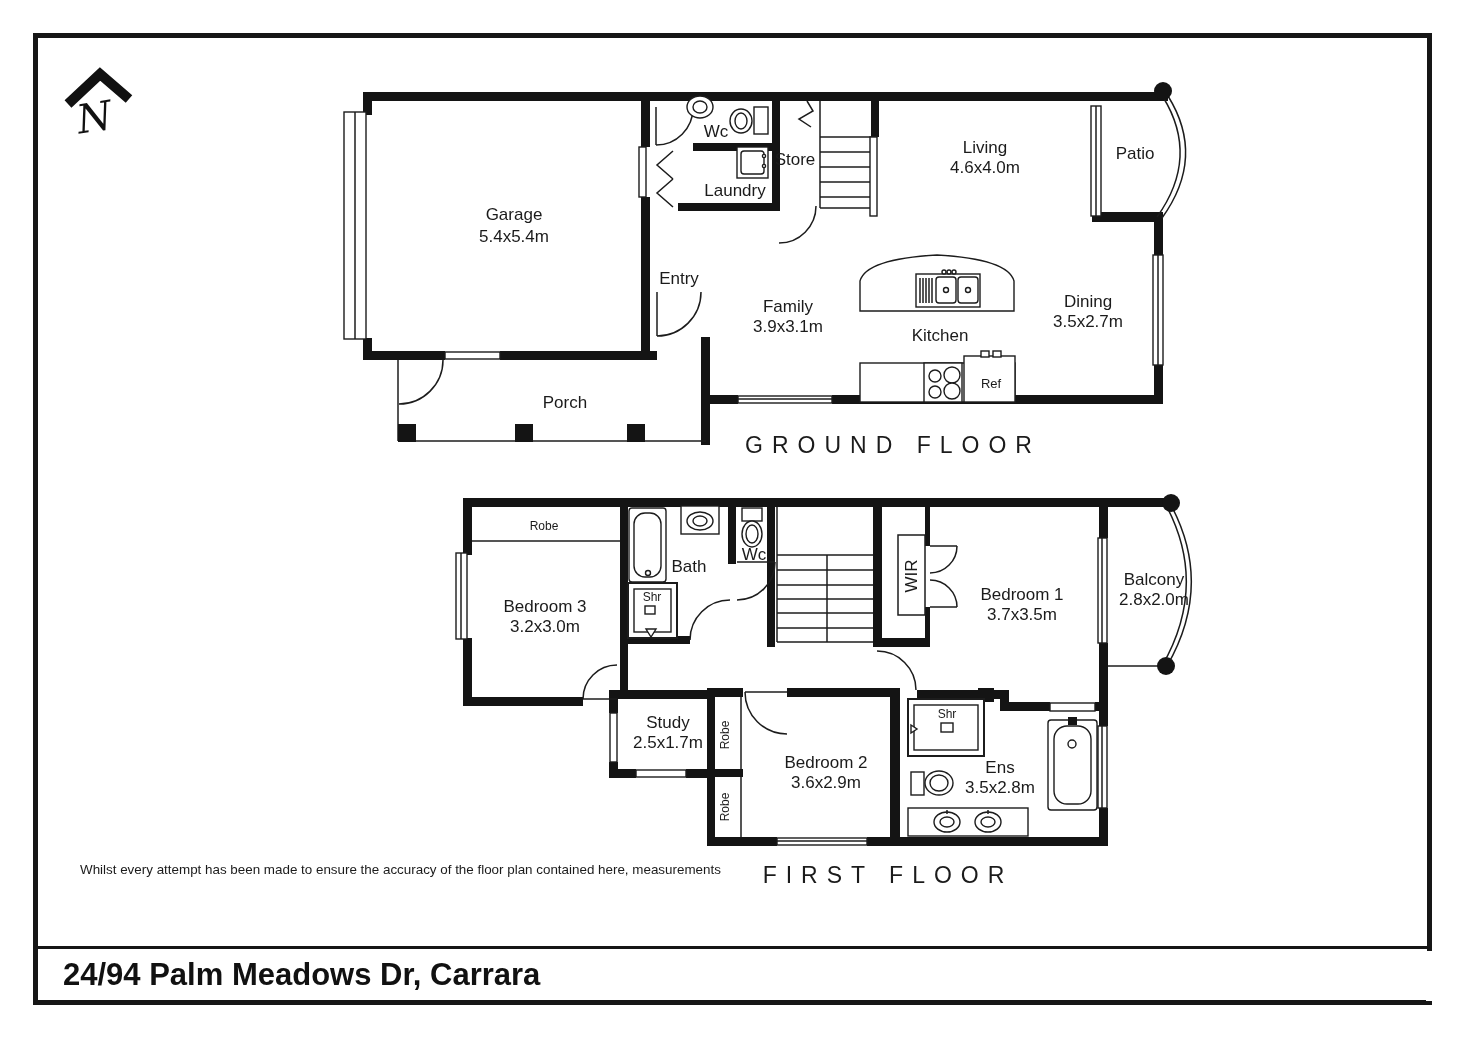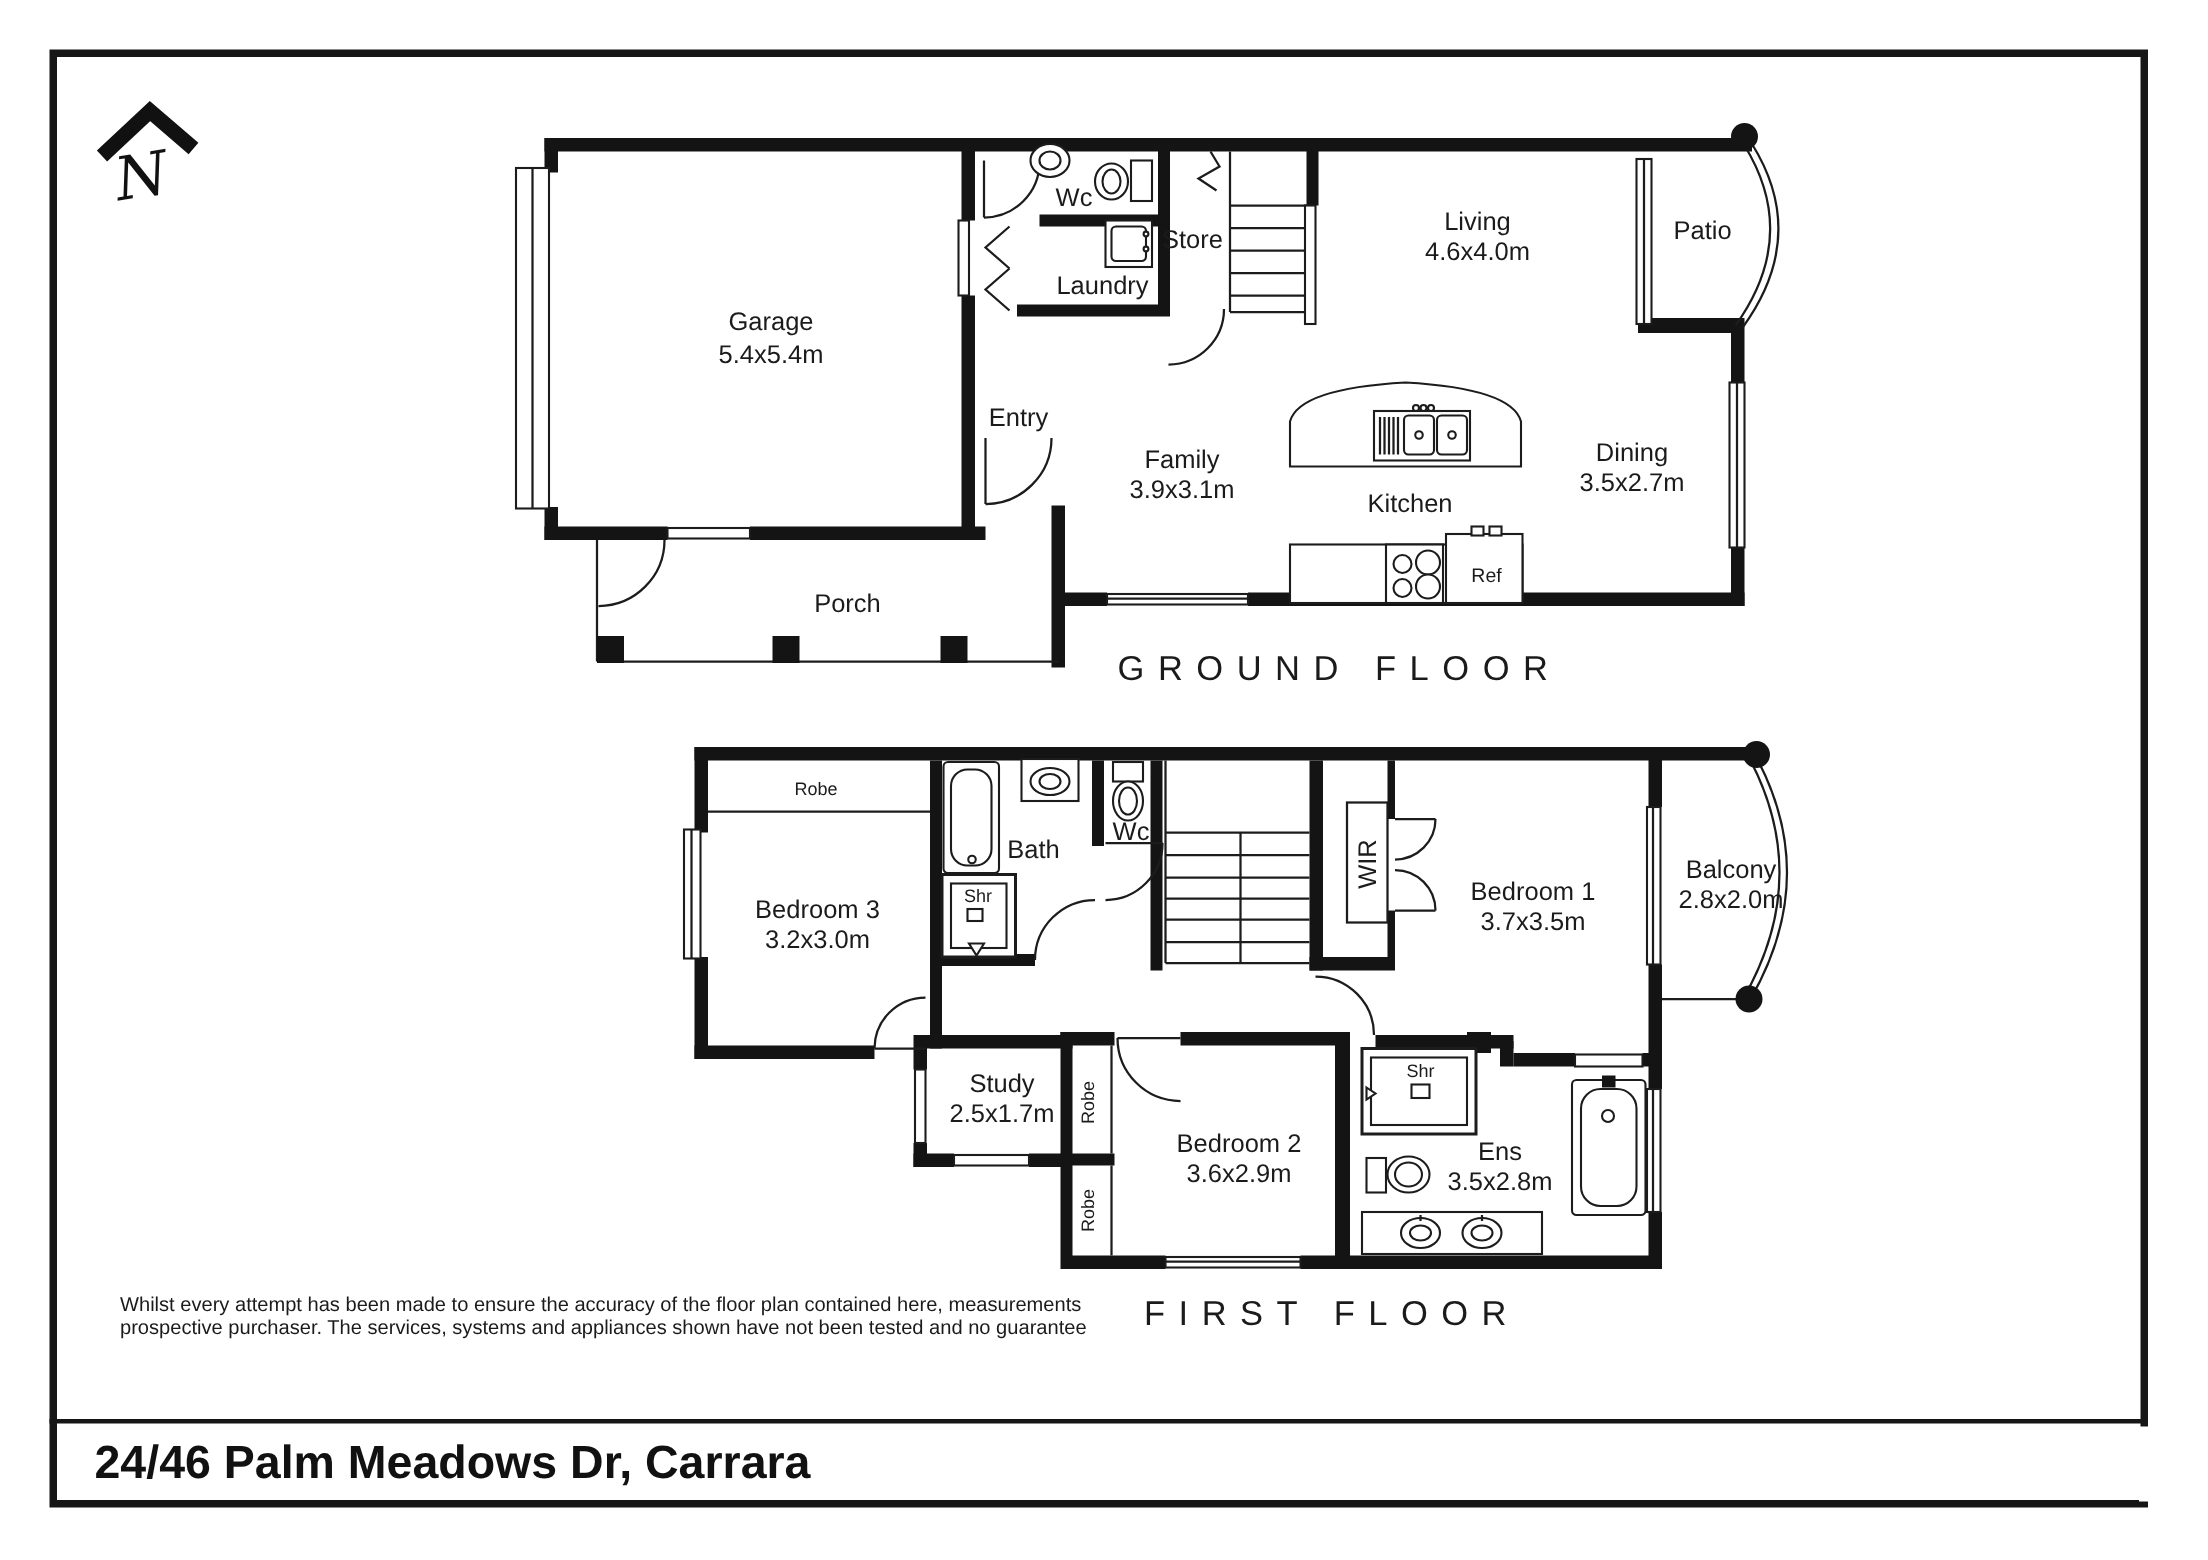--- a/index.html
+++ b/index.html
@@ -325,20 +325,19 @@
       <text class="lbl" x="826" y="788">3.6x2.9m</text>
       <text class="lbl sm" x="947" y="718">Shr</text>
       <text class="lbl" x="1000" y="773">Ens</text>
       <text class="lbl" x="1000" y="793">3.5x2.8m</text>
       <text class="lbl cap" x="888" y="883">FIRST FLOOR</text>
     </g>
   </svg>
 
   <div class="disclaimer">
     <div>Whilst every attempt has been made to ensure the accuracy of the floor plan contained here, measurements</div>
-    <div>prospective purchaser. The services, systems and appliances shown have not been tested and no guarantee</div>
   </div>
 
   <div class="addressbar-line"></div>
-  <div class="address">24/46 Palm Meadows Dr, Carrara</div>
+  <div class="address">24/94 Palm Meadows Dr, Carrara</div>
   <div class="watermark-patch"></div>
 
 </div>
 
 </body></html>

